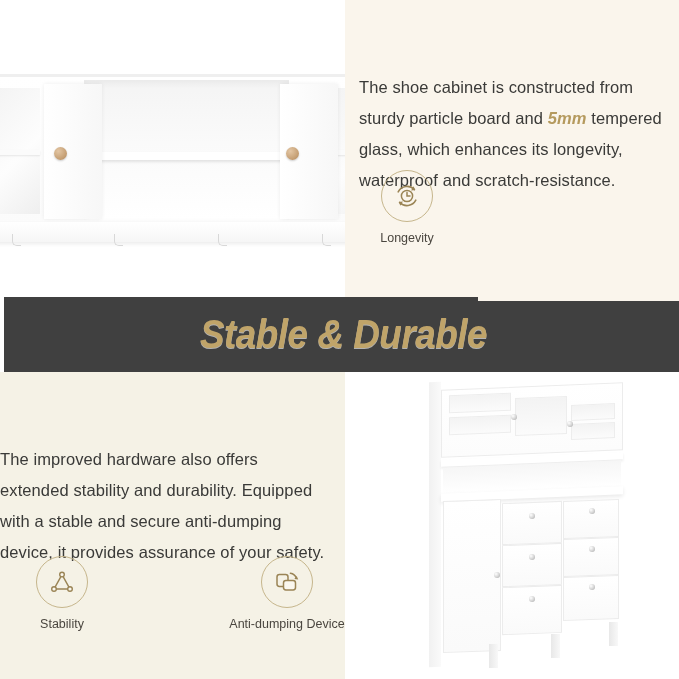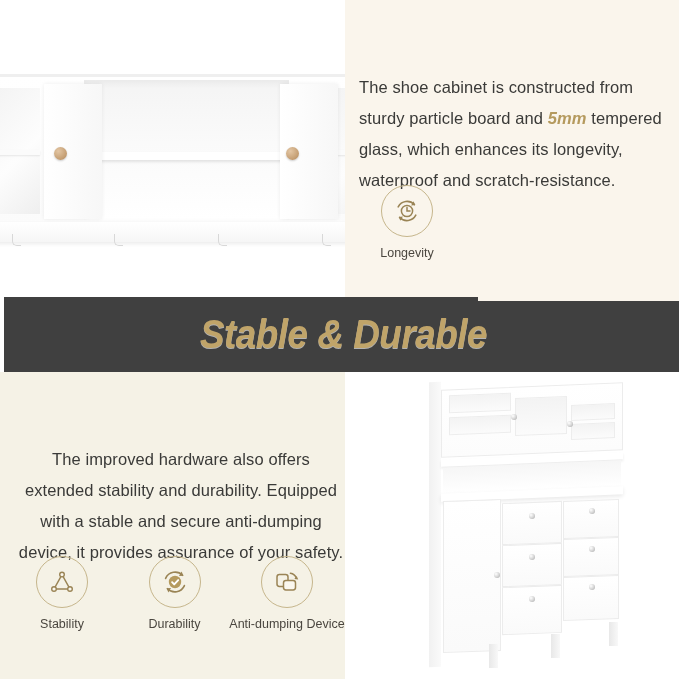--- a/index.html
+++ b/index.html
@@ -41,26 +41,26 @@
   
   .copy {
     position:absolute;
     color:#3A3A38;
     font-size:16.5px;
     line-height:31px;
     letter-spacing:.1px;
     margin-top:20px;
   }
   #copy-top   { left:359px; top:52px; width:310px; }
-  #copy-bottom{ left:16px;  top:424px; width:330px;text-align:center; }
+  #copy-bottom{ left:0;  top:424px; width:330px; }
   .hl { color:#B59A5E; font-weight:bold; font-style:italic; }
 
   
   .feature-row { position:absolute; display:flex; }
-  #features-top    { left:357px; top:185px; width:318px; justify-content:space-between; }
+  #features-top    { left:357px; top:170px; width:318px; justify-content:space-between; }
   #features-bottom { left:12px;  top:556px; width:325px; justify-content:space-between; }
 
   .feature { width:100px; display:flex; flex-direction:column; align-items:center; }
   .feature .circle {
     width:52px; height:52px; border-radius:50%;
     border:1px solid #C6B68C;
     display:flex; align-items:center; justify-content:center;
   }
   .feature .cap {
     margin-top:9px; font-size:12.5px; color:#4A463F; white-space:nowrap;
@@ -235,35 +235,20 @@
       <svg width="32" height="32" viewBox="0 0 32 32">
         <path d="M16 8.6L24 23H8z" fill="none" stroke="#9A8455" stroke-width="1.5" stroke-linejoin="round"></path>
         <circle cx="16" cy="8.6" r="2.3" fill="#FAF7EE" stroke="#9A8455" stroke-width="1.4"></circle>
         <circle cx="8" cy="23" r="2.3" fill="#FAF7EE" stroke="#9A8455" stroke-width="1.4"></circle>
         <circle cx="24" cy="23" r="2.3" fill="#FAF7EE" stroke="#9A8455" stroke-width="1.4"></circle>
       </svg>
     </div>
     <div class="cap">Stability</div>
   </div>
 
-  <div class="feature">
-    <div class="circle">
-      <svg width="32" height="32" viewBox="0 0 32 32">
-        <g fill="none" stroke="#9A8455" stroke-width="1.6" stroke-linecap="round">
-          <path d="M6.6 12.4A10.4 10.4 0 0 1 23.6 9.3"></path>
-          <path d="M25.4 19.6A10.4 10.4 0 0 1 8.4 22.7"></path>
-        </g>
-        <path d="M22.6 5.6l1.8 4.2-4.4.3z" fill="#9A8455"></path>
-        <path d="M9.4 26.4l-1.8-4.2 4.4-.3z" fill="#9A8455"></path>
-        <circle cx="16" cy="16" r="6.2" fill="#B59A5E"></circle>
-        <path d="M13.1 16.2l2.1 2.2 4-4.3" fill="none" stroke="#FFFFFF" stroke-width="1.9" stroke-linecap="round" stroke-linejoin="round"></path>
-      </svg>
-    </div>
-    <div class="cap">Durability</div>
-  </div>
 
   <div class="feature">
     <div class="circle">
       <svg width="32" height="32" viewBox="0 0 32 32">
         <rect x="6" y="8.5" width="11" height="12" rx="2.4" fill="none" stroke="#9A8455" stroke-width="1.5"></rect>
         <rect x="12.5" y="14.5" width="12" height="9.5" rx="2.4" fill="#FAF7EE" stroke="#9A8455" stroke-width="1.5"></rect>
         <path d="M19.4 7.3a7.6 7.6 0 0 1 6 4.9" fill="none" stroke="#9A8455" stroke-width="1.5" stroke-linecap="round"></path>
         <path d="M23.3 12.9l2.4-2.9 1.5 3.5z" fill="#9A8455"></path>
       </svg>
     </div>

